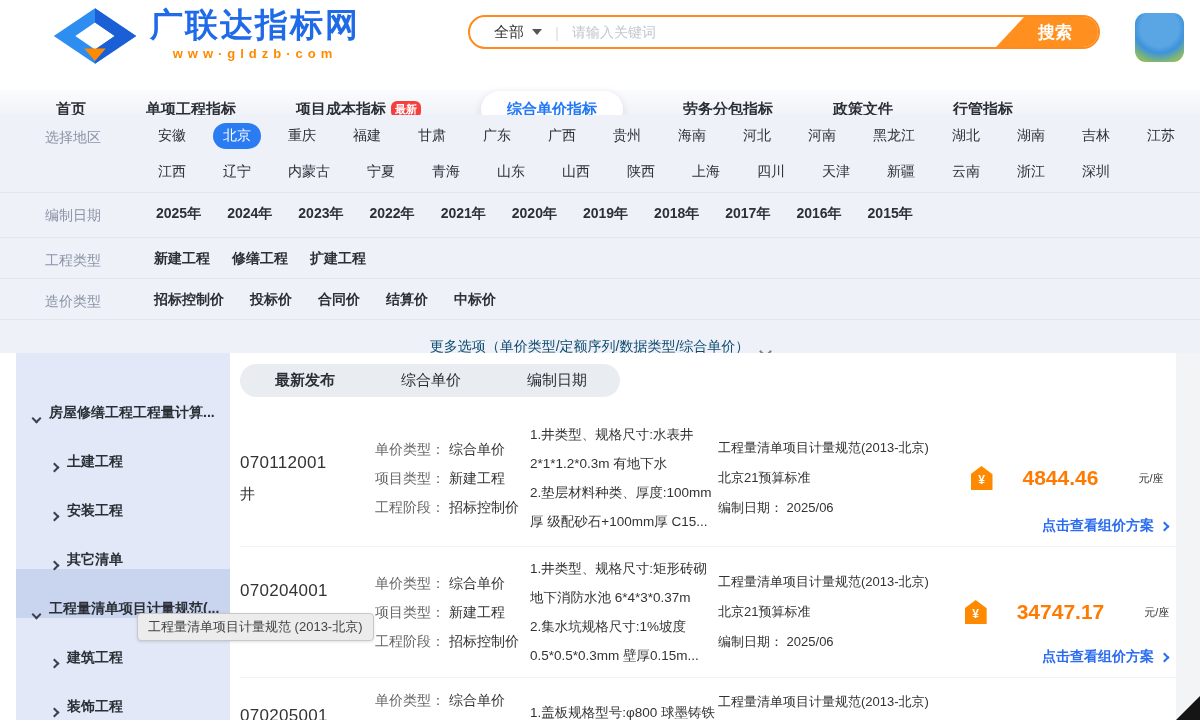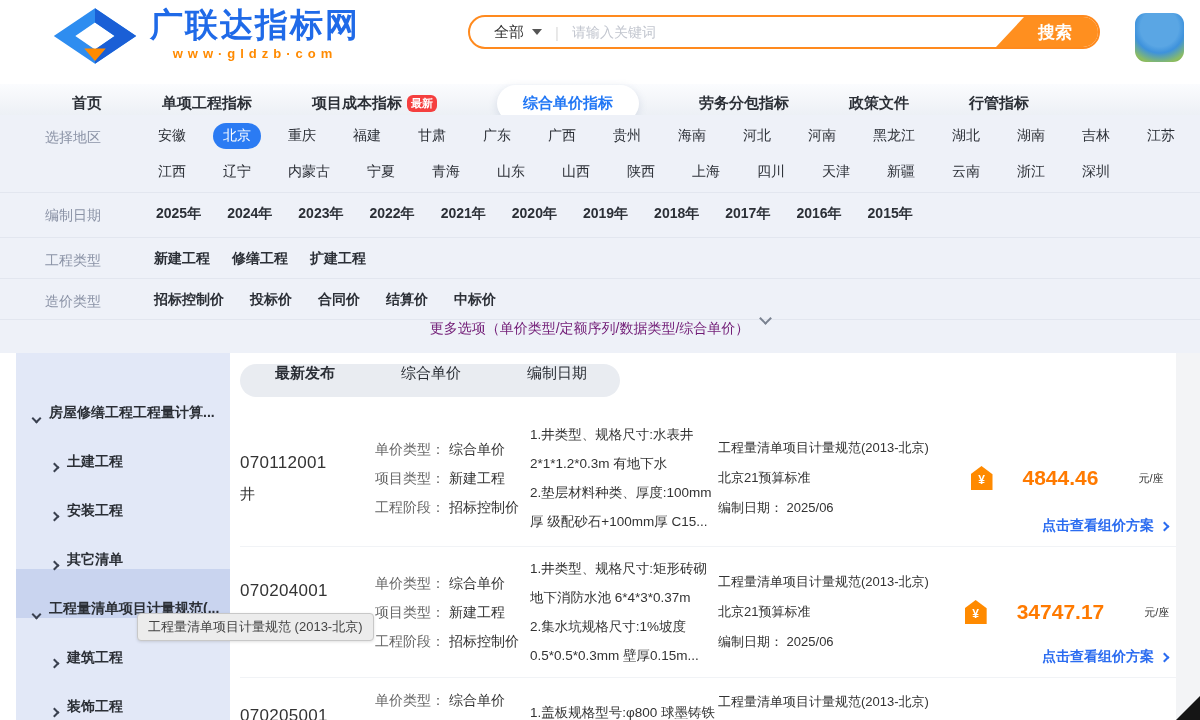--- a/index.html
+++ b/index.html
@@ -17,23 +17,23 @@
   .caret{width:0;height:0;border-left:5px solid transparent;border-right:5px solid transparent;border-top:6px solid #555}
   .search-sep{color:#ddd;margin:0 13px;font-size:15px}
   .search-input{border:none;outline:none;flex:1;font-size:14px;color:#333;background:transparent;min-width:0}
   .search-input::placeholder{color:#c2c6cf}
   .search-btn{position:absolute;right:0;top:0;height:100%;width:102px;background:#ff8f1f;color:#fff;
     font-size:17px;font-weight:bold;border:none;clip-path:polygon(28px 0,100% 0,100% 100%,0 100%);
     display:flex;align-items:center;justify-content:center;padding-left:16px;cursor:pointer}
   .avatar{position:absolute;right:16px;top:13px;width:49px;height:49px;border-radius:11px;cursor:pointer;
     background:radial-gradient(circle at 50% 30%,#5aa6e4 0 45%,#3e92dc 60%,#8cbd62 85%,#7da84e 100%)}
   
-  .nav{position:absolute;top:84px;left:0;width:1200px;height:40px;
+  .nav{position:absolute;top:90px;left:0;width:1200px;height:40px;
     background:linear-gradient(180deg,#fbfcfe,#e9edf3);border-bottom:1px solid #e6eaf0;
-    display:flex;align-items:center;padding-left:72px;gap:60px}
+    display:flex;align-items:center;padding-left:56px;gap:60px}
   .nav-item{font-size:15px;font-weight:bold;color:#2b2f36;display:flex;align-items:center;gap:5px;
     cursor:pointer;white-space:nowrap}
   .nav-item.active{background:#fff;color:#2177f5;padding:9px 26px;border-radius:22px;
     box-shadow:0 2px 8px rgba(110,130,165,.20)}
   .nav-badge{background:#f53f3f;color:#fff;font-size:11px;font-weight:bold;padding:2px 4px;border-radius:6px;line-height:1.1}
   .nav-badge:empty{display:none}
   
   .filters{position:absolute;top:115px;left:0;width:1200px;height:238px;background:#eef1f8}
   .frow{display:flex;padding-left:45px;align-items:flex-start}
   .frow.bordered{border-bottom:1px solid #e2e6ef}
@@ -43,41 +43,41 @@
   .chip.active{background:#2b7bf3;color:#fff}
   .region-rows{display:flex;flex-direction:column;gap:2px;padding-bottom:7px}
   .row-date .fchips{column-gap:10px}
   .row-date .chip{font-weight:bold;padding:4px 8px}
   .row-ptype .fchips{column-gap:10px}
   .row-ptype .chip{font-weight:bold;padding:4px 6px}
   .row-ctype .fchips{column-gap:14px}
   .row-ctype .chip{font-weight:bold;padding:4px 6px}
   .row-date,.row-ptype,.row-ctype{height:41px}
   .row-date{height:45px}
-  .fmore{height:36px;display:flex;align-items:flex-start;justify-content:center;gap:12px;
-    font-size:14px;color:#701a75;cursor:pointer}
+  .fmore{height:36px;display:flex;align-items:flex-end;justify-content:center;gap:12px;
+    font-size:14px;color:#0c4a6e;cursor:pointer}
   .chev-down{width:9px;height:9px;border-right:2px solid #7a8290;border-bottom:2px solid #7a8290;
     transform:rotate(45deg);margin-top:-6px}
   
   .main{position:absolute;top:353px;left:0;width:1200px;height:367px;background:#fff}
   .right-strip{position:absolute;right:0;top:0;width:24px;height:367px;background:#f3f4f6}
   .sidebar{position:absolute;left:16px;top:0;width:214px;height:367px;background:#e2e8f7;padding-top:20px}
   .side-item{height:49px;display:flex;align-items:flex-end;gap:9px;padding-left:17px;
     font-size:14px;font-weight:bold;color:#2b2f36;cursor:pointer;white-space:nowrap}
   .side-item.child{padding-left:35px}
   .side-item.active{background:#c9d4ef}
   .schev{width:7px;height:7px;border-right:2px solid #3a4150;border-bottom:2px solid #3a4150;flex:none}
   .schev.right{transform:rotate(-45deg)}
   .schev.down{transform:rotate(45deg);margin-top:-4px}
   .tooltip{position:absolute;left:137px;top:613px;z-index:30;background:#ececec;border:1px solid #c8c8c8;
     border-radius:4px;font-size:13px;color:#444;padding:4px 10px;white-space:nowrap;
     box-shadow:0 1px 3px rgba(0,0,0,.12)}
   .content{position:absolute;left:240px;top:0;width:936px}
   .sort-tabs{margin-top:11px;width:380px;height:33px;background:#e9ecf1;border-radius:17px;
-    display:flex;padding:0 35px;gap:66px}
+    display:flex;align-items:center;padding:0 35px;gap:66px}
   .sort-tab{font-size:15px;color:#2b2f36;cursor:pointer;white-space:nowrap}
   .sort-tab.active{font-weight:bold}
   .rows{margin-top:13px}
   .rrow{display:grid;grid-template-columns:135px 155px 188px 228px 1fr;border-bottom:1px solid #f1f3f6}
   .rrow.r1{height:137px}
   .rrow.r2{height:131px}
   .rrow.r3{border-bottom:none}
   .cell{display:flex;flex-direction:column;justify-content:center;min-width:0}
   .code{font-size:17px;color:#333;letter-spacing:.3px}
   .cname{font-size:15px;color:#333;margin-top:12px}

